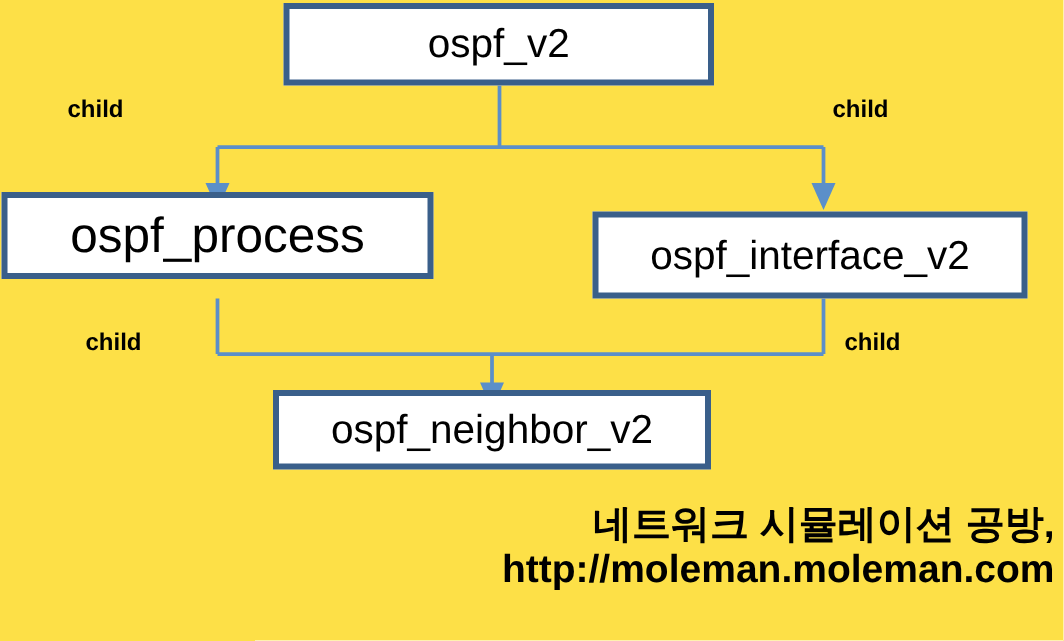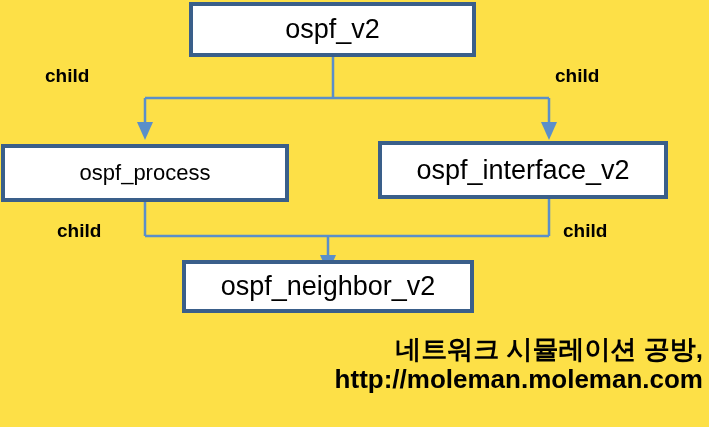--- a/index.html
+++ b/index.html
@@ -33,27 +33,27 @@
   }
   #node-root {
     left: 189px;
     top: 2px;
     width: 287px;
     height: 55px;
     font-size: 27px;
   }
   #node-process {
     left: 1px;
-    top: 144px;
+    top: 128px;
     width: 288px;
     height: 58px;
-    font-size: 22px;
+    font-size: 33px;
   }
   #node-interface {
-    left: 378px;
+    left: 395px;
     top: 141px;
     width: 290px;
     height: 58px;
     font-size: 27px;
   }
   #node-neighbor {
     left: 182px;
     top: 260px;
     width: 292px;
     height: 53px;
@@ -67,21 +67,21 @@
     top: 0;
     width: 709px;
     height: 427px;
     pointer-events: none;
   }
 
   .edge-label {
     position: absolute;
     font-family: "Liberation Sans", sans-serif;
     font-weight: bold;
-    font-size: 19px;
+    font-size: 16px;
     color: #000000;
     white-space: nowrap;
   }
   #label-child-tl { left: 45px;  top: 65px; }
   #label-child-tr { left: 555px; top: 65px; }
   #label-child-bl { left: 57px;  top: 220px; }
   #label-child-br { left: 563px; top: 220px; }
 
   #watermark {
     position: absolute;

